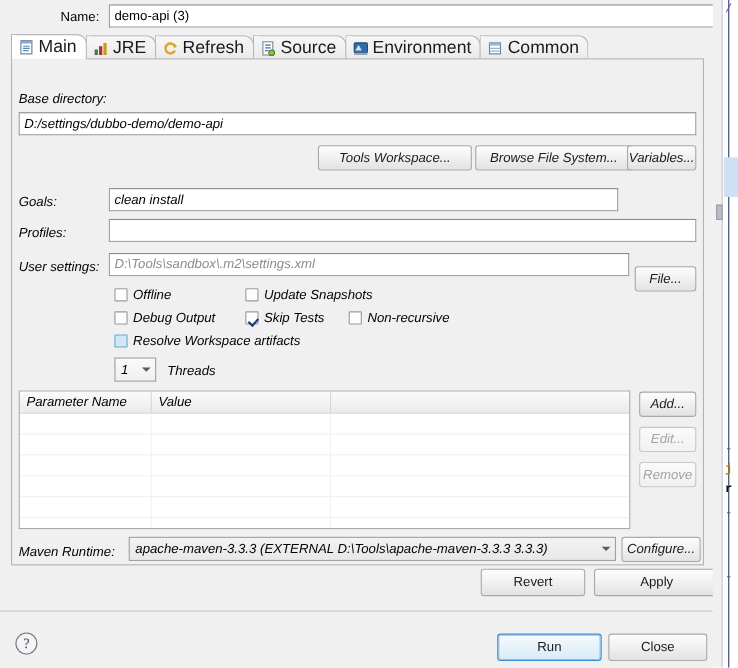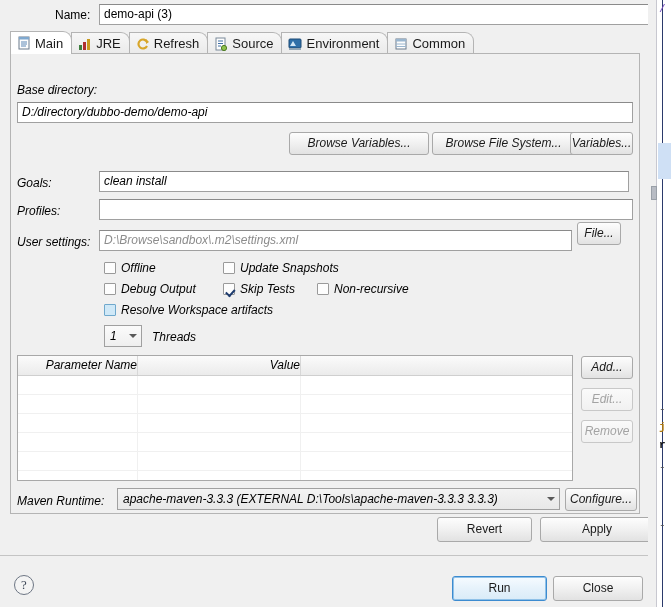--- a/index.html
+++ b/index.html
@@ -71,21 +71,21 @@
   #tabstrip {
     position: absolute; left: 0; top: 0; height: 23px; width: 630px;
     display: flex; align-items: flex-end;
   }
   .tab {
     position: relative;
     height: 22px;
     display: flex; align-items: center;
     gap: 4px;
     padding: 0 8px 0 6px;
-    font-size: 13px;
+    font-size: 16px;
     border: 1px solid #b4b4b4;
     border-bottom: none;
     border-top-right-radius: 9px;
     background: linear-gradient(to bottom, #f7f7f7 0%, #eaeaea 100%);
     color: #1a1a1a;
     margin-right: -1px;
     cursor: default;
   }
   .tab.active {
     height: 23px;
@@ -197,21 +197,21 @@
   #param-head {
     display: flex; height: 20px;
     background: linear-gradient(to bottom,#fbfbfb 0%, #ebebeb 100%);
     border-bottom: 1px solid #cfcfcf;
     font-size: 12px;
   }
   #param-head .th {
     line-height: 19px;
     padding-left: 6px;
     border-right: 1px solid #d7d7d7;
-    overflow: hidden; white-space: nowrap; text-align: right;
+    overflow: hidden; white-space: nowrap;
   }
   .prow { height: 19px; border-bottom: 1px solid #f0f0f0; display: flex; }
   .prow .pc { border-right: 1px solid #f0f0f0; }
 
   
   .hsep { position: absolute; height: 1px; background: #c4c4c4; }
 
   
   #help-icon {
     position: absolute; left: 14px; top: 575px; width: 20px; height: 20px;
@@ -320,35 +320,35 @@
           </svg>
         </span>
         <span>Common</span>
       </div>
     </div>
 
     <div id="tabbody">
       <div id="tabbody-inner">
 
         <div class="lbl" style="left:6px;top:29px;">Base directory:</div>
-        <div class="txt" style="left:6px;top:48px;width:616px;">D:/directory/dubbo-demo/demo-api</div>
-
-        <div class="btn" style="left:278px;top:78px;width:140px;">Browse Variables...</div>
+        <div class="txt" style="left:6px;top:48px;width:616px;">D:/settings/dubbo-demo/demo-api</div>
+
+        <div class="btn" style="left:278px;top:78px;width:140px;">Tools Workspace...</div>
         <div class="btn" style="left:421px;top:78px;width:143px;">Browse File System...</div>
         <div class="btn" style="left:559px;top:78px;width:63px;">Variables...</div>
 
         <div class="lbl" style="left:6px;top:122px;">Goals:</div>
-        <div class="txt" style="left:88px;top:117px;width:530px;">clean install</div>
+        <div class="txt" style="left:88px;top:117px;width:463px;">clean install</div>
 
         <div class="lbl" style="left:6px;top:150px;">Profiles:</div>
         <div class="txt" style="left:88px;top:145px;width:534px;"></div>
 
         <div class="lbl" style="left:6px;top:181px;">User settings:</div>
-        <div class="txt ghost" style="left:88px;top:176px;width:473px;">D:\Browse\sandbox\.m2\settings.xml</div>
-        <div class="btn" style="left:566px;top:168px;width:44px;">File...</div>
+        <div class="txt ghost" style="left:88px;top:176px;width:473px;">D:\Tools\sandbox\.m2\settings.xml</div>
+        <div class="btn" style="left:566px;top:188px;width:56px;">File...</div>
 
         <div class="cb" style="left:93px;top:207px;">
           <span class="cbbox"></span>
           <span class="cblabel">Offline</span>
         </div>
         <div class="cb" style="left:212px;top:207px;">
           <span class="cbbox"></span>
           <span class="cblabel">Update Snapshots</span>
         </div>
         <div class="cb" style="left:93px;top:228px;">

